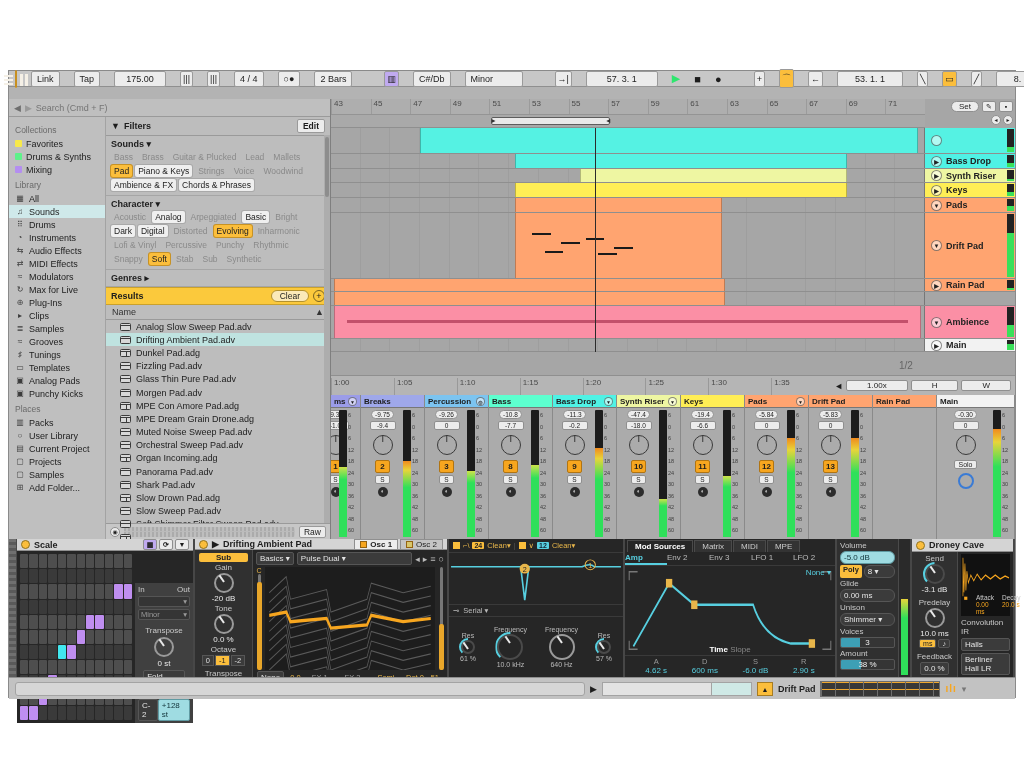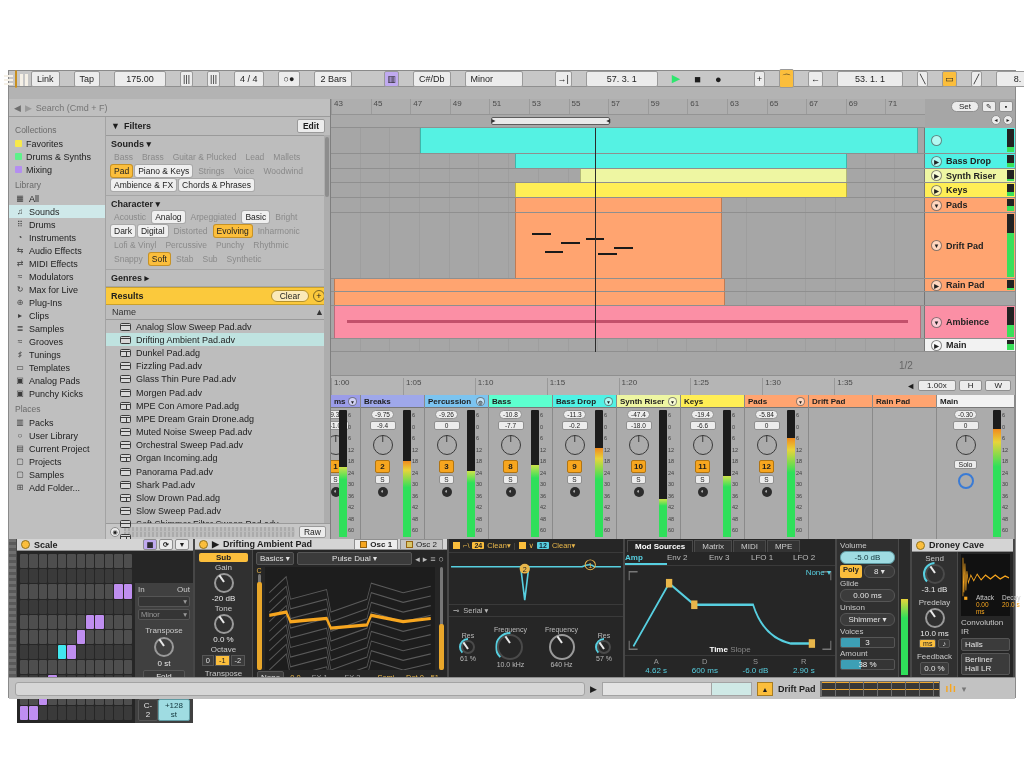--- a/index.html
+++ b/index.html
@@ -80,21 +80,21 @@
   .thead { flex:1; display:flex; align-items:center; gap:4px; padding:0 2px 0 6px; font-size:9px; font-weight:bold; color:#222; position:relative; }
   .thead .hmeter { position:absolute; right:1px; top:1px; bottom:1px; width:7px; background:#222; }
   .thead .hmeter i { position:absolute; left:0; right:0; bottom:0; background:#3ae05a; }
   .ticon { width:11px; height:11px; background:rgba(255,255,255,.55); border:1px solid rgba(0,0,0,.45); border-radius:50%; font-size:6px; line-height:10px; text-align:center; flex:0 0 11px; }
   #playhead { position:absolute; top:0; bottom:0; left:38.6%; width:1px; background:#2b2b2b; z-index:5; }
   #arr-footer { position:absolute; left:322px; top:304px; right:0; height:20px; background:#b5b5b5; border-top:1px solid #8f8f8f; display:flex; }
   #timeruler { width:594px; display:flex; color:#4b4b4b; font-size:8px; padding-top:2px; }
   .timetick { flex:1; border-left:1px solid #999; padding-left:2px; }
   #half-label { position:absolute; left:568px; top:-16px; color:#666; font-size:10px; }
   #arr-zoomctl { flex:1; display:flex; align-items:center; gap:3px; justify-content:flex-end; padding-right:4px; }
-  .minibtn { background:#ececec; border:1px solid #8f8f8f; border-radius:2px; padding:0 8px; font-size:8px; }
+  .minibtn { background:#ececec; border:1px solid #8f8f8f; border-radius:2px; padding:0 20px; font-size:8px; }
 
   
   #mixer { position:absolute; left:322px; top:324px; right:0; height:144px; display:flex; background:#ababab; }
   .chan { flex:1 1 0; border-right:1px solid #8a8a8a; display:flex; flex-direction:column; overflow:hidden; }
   .chan.cut { flex:0 0 30px; }
   .chan.main { flex:0 0 78px; }
   .chan-tab { height:13px; display:flex; align-items:center; padding:0 3px; font-size:8px; font-weight:bold; border-bottom:1px solid #777; gap:2px; white-space:nowrap; overflow:hidden; }
   .chan-tab .ticon { width:9px; height:9px; flex:0 0 9px; line-height:8px; font-size:5px; margin-left:auto; }
   .chan-body { flex:1; display:flex; padding:2px 1px 2px 2px; gap:1px; }
   .cctl { flex:1; display:flex; flex-direction:column; align-items:center; gap:1.5px; min-width:0; }
@@ -115,21 +115,21 @@
 
   
   #devices { position:absolute; left:0; top:468px; right:0; height:138px; background:#5f5f5f; display:flex; }
   #dev-handle { flex:0 0 8px; background:repeating-linear-gradient(#707070 0 3px, #5a5a5a 3px 6px); border-right:1px solid #4a4a4a; }
   .device { display:flex; flex-direction:column; border-right:2px solid #474747; }
   .dhead { height:15px; background:#d4d4d4; display:flex; align-items:center; gap:4px; padding:0 4px; font-weight:bold; font-size:9px; border-bottom:1px solid #8f8f8f; }
   .led { width:9px; height:9px; border-radius:50%; background:#fbbe3c; border:1px solid #8f7220; flex:0 0 9px; }
   .dbody { flex:1; background:#262626; color:#cfcfcf; display:flex; }
   .dlabel { color:#c9c9c9; font-size:8px; }
   .dval { color:#e8e8e8; font-size:8px; }
-  .dbox { background:#3b3b3b; border:1px solid #565656; border-radius:2px; padding:1px 3px; font-size:8px; color:#e4e4e4; text-align:center; }
+  .dbox { background:#3b3b3b; border:1px solid #565656; border-radius:2px; padding:1px 3px; font-size:8px; color:#e4e4e4; }
   .cyanbox { background:#9fdce2; color:#12343a; border-color:#5f9aa2; }
   .dknob { width:20px; height:20px; border:2px solid #9a9a9a; border-radius:50%; position:relative; }
   .dknob:before { content:""; position:absolute; left:50%; top:-1px; width:2px; height:8px; background:#e8e8e8; transform:translateX(-50%) rotate(-35deg); transform-origin:bottom; }
   .dknob.cy { border-color:#4a4a4a; box-shadow:0 0 0 0; }
   .dknob.cy:after { content:""; position:absolute; inset:-4px; border:2px solid #57cfe0; border-radius:50%; clip-path:polygon(0 0,50% 0,50% 50%,0 100%,0 0); }
 
   
   #d-scale { width:178px; }
   #scale-grid { width:118px; padding:3px; display:grid; grid-template-columns:repeat(12,1fr); grid-template-rows:repeat(11,1fr); gap:1px; background:#262626; }
   #scale-grid b { background:#4e4e4e; border-radius:1px; }
@@ -1101,20 +1101,48 @@
 60</div>
           </div>
         </div>
       </div>
 
       <div class="chan">
         <div class="chan-tab" style="background: rgb(255, 164, 112);">
           <span>Drift Pad</span>
           <span class="ticon" style="visibility: hidden;"></span>
         </div>
+        <div class="chan-body">
+          <div class="cctl">
+            <span class="peak">-5.83</span>
+            <span class="fval">0</span>
+            <span class="knob"></span>
+            <span class="tracknum">13</span>
+
+            <span class="sbtn">S</span>
+            <span class="monbtn">◐</span>
+
+          </div>
+          <div class="meterwrap">
+            <div class="meter hot">
+              <i style="height: 78%;"></i>
+            </div>
+            <div class="mscale scale-col">6
+0
+6
+12
+18
+24
+30
+36
+42
+48
+60</div>
+          </div>
+        </div>
       </div>
 
       <div class="chan">
         <div class="chan-tab" style="background: rgb(255, 164, 112);">
           <span>Rain Pad</span>
           <span class="ticon" style="visibility: hidden;"></span>
         </div>
       </div>
 
       <div class="chan main">

